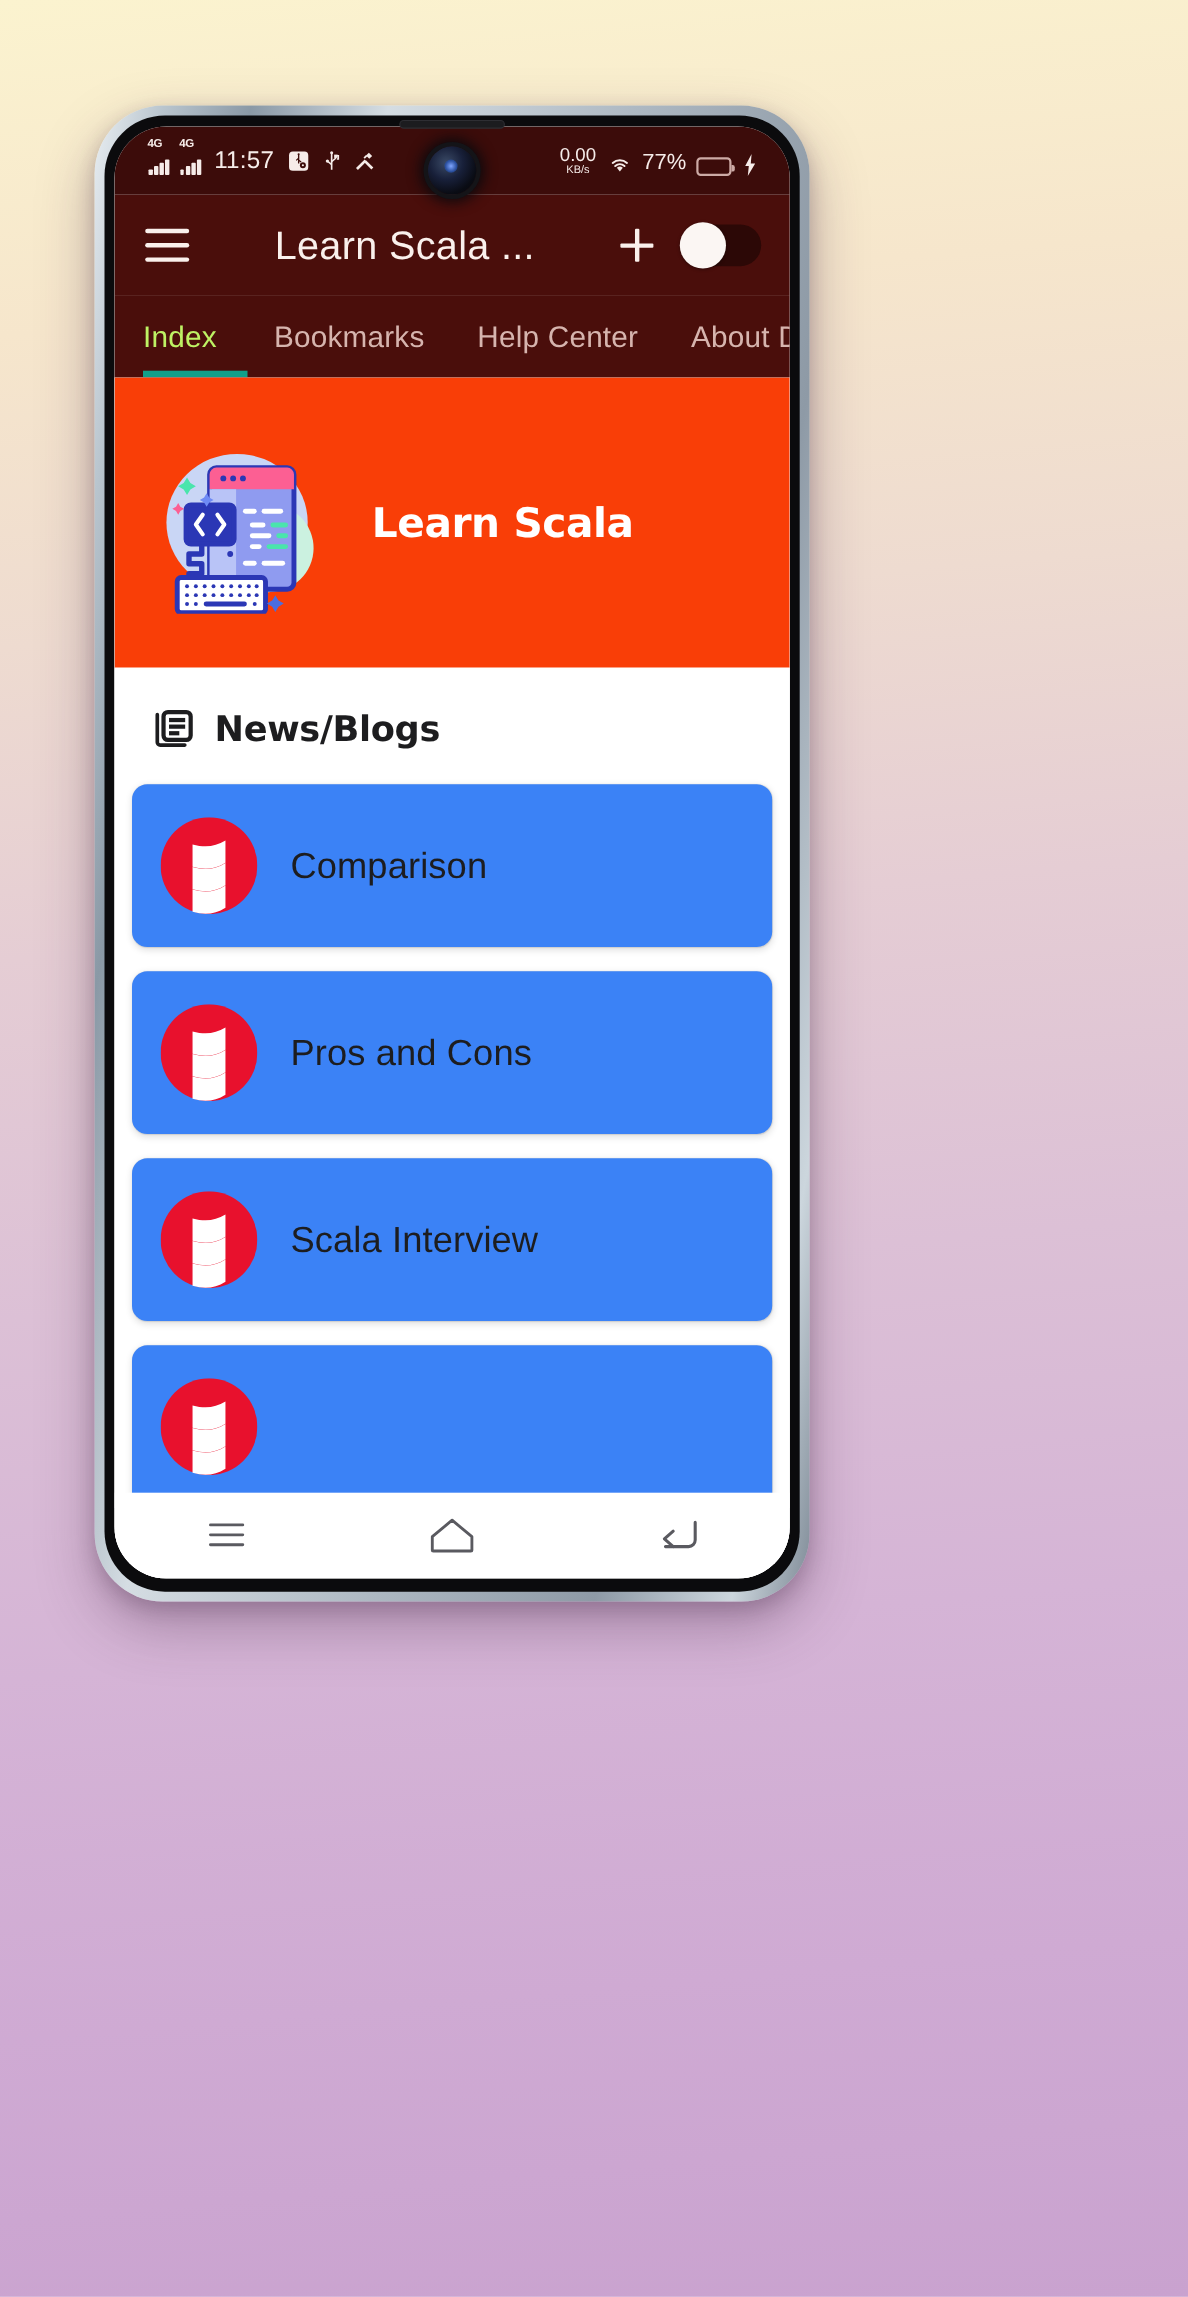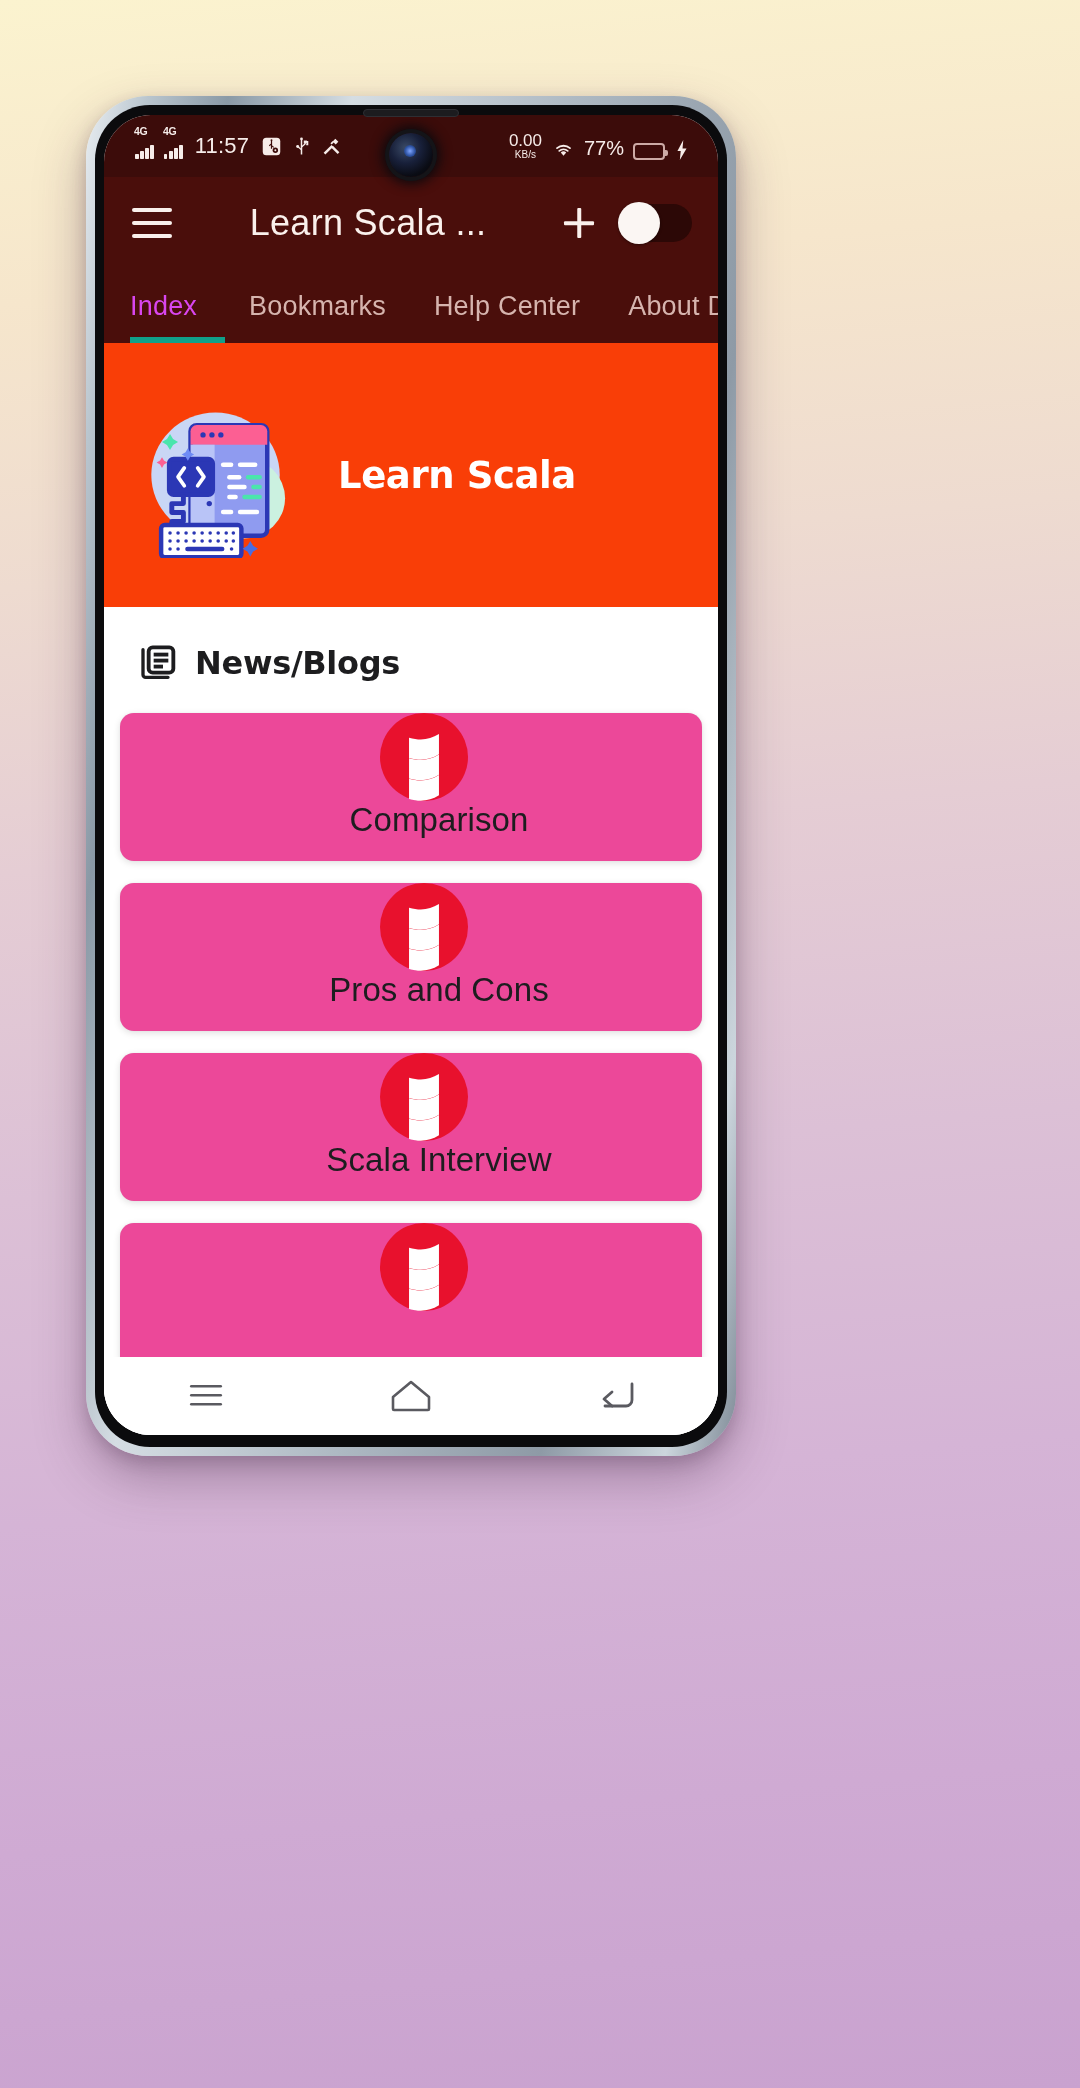--- a/index.html
+++ b/index.html
@@ -186,21 +186,21 @@
     display: flex; align-items: center;
     padding: 0 24px;
     font-size: 27px;
     color: #d6b4ae;
     white-space: nowrap;
     position: relative;
     cursor: pointer;
     letter-spacing: .2px;
   }
   .tab:first-child { padding-left: 0; padding-right: 28px; }
-  .tab.active { color: #d946ef; }
+  .tab.active { color: #bef264; }
   .tab.active::after {
     content:"";
     position:absolute; left:0; right:0; bottom:0;
     height: 6px; background:#10a08a;
   }
 
   
   #content { flex: 1; overflow: hidden; background: #ffffff; position: relative; }
 
   
@@ -239,30 +239,29 @@
     font-size: 32px;
     font-weight: 900;
     color: #1d1d1f;
     letter-spacing: -.3px;
     font-family: "DejaVu Sans", sans-serif;
   }
 
   
   #card-list { padding: 0 16px; background: #fff; }
   .card {
-    background: #ec4899;
+    background: #3b82f6;
     border-radius: 14px;
     height: 148px;
     margin-bottom: 22px;
     display: flex;
     align-items: center;
     padding-left: 26px;
     box-shadow: 0 2px 7px rgba(0,0,0,.13), 0 0 1px rgba(0,0,0,.10);
     cursor: pointer;
-    flex-direction: column;
   }
   .card-icon { width: 88px; height: 88px; flex: none; }
   .card-label {
     margin-left: 30px;
     font-size: 33px;
     color: #1d1d1f;
     letter-spacing: .1px;
   }
 
   

